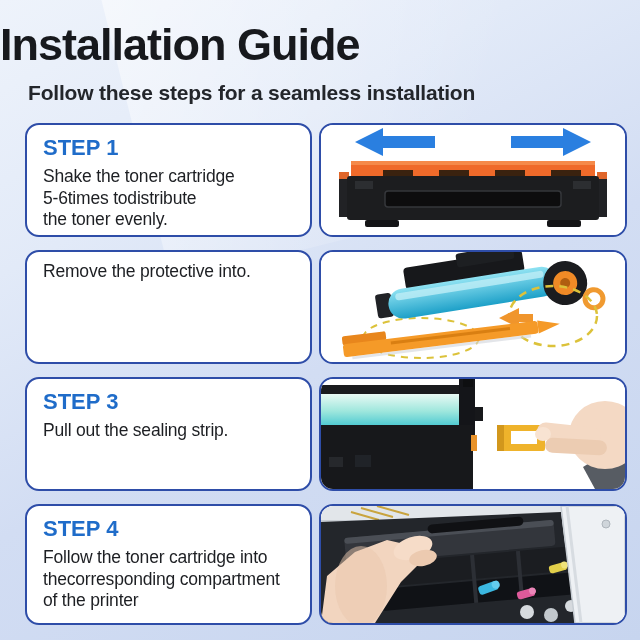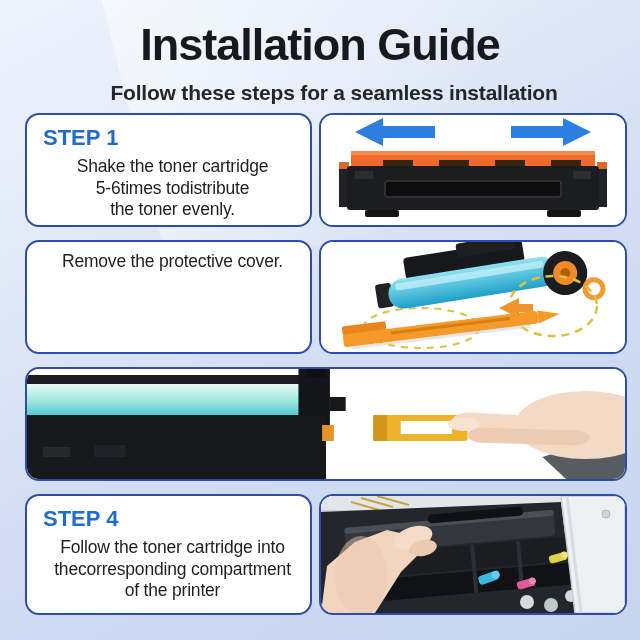--- a/index.html
+++ b/index.html
@@ -7,44 +7,44 @@
     width:640px;height:640px;overflow:hidden;
     font-family:"Liberation Sans",sans-serif;
     background:linear-gradient(152deg,#eef3fb 0%,#e2eaf8 28%,#d2ddf3 55%,#c7d5ef 100%);
     position:relative;
   }
   .sheen{
     position:absolute;top:-140px;left:120px;width:560px;height:360px;
     background:linear-gradient(120deg,rgba(255,255,255,.55),rgba(255,255,255,0) 65%);
     transform:rotate(-14deg);pointer-events:none;
   }
-  .header{position:relative;text-align:center;padding-top:20px;}
+  .header{position:relative;padding-top:20px;}
   .title{
     font-size:45px;font-weight:bold;color:#17191d;letter-spacing:-1px;line-height:1.1;
   }
   .subtitle{
     margin-top:11px;font-size:21px;font-weight:bold;color:#23262b;letter-spacing:-0.2px;margin-left:28px;
   }
   .rows{
-    position:absolute;left:25px;top:113px;width:602px;
+    position:absolute;left:25px;top:123px;width:602px;
     display:flex;flex-direction:column;gap:13px;
   }
   .row{display:flex;gap:7px;height:114px;}
   .row.last{height:121px;}
   .card{
     background:#ffffff;border:2px solid #2e4da8;border-radius:14px;
     box-sizing:border-box;
   }
   .text-card{width:287px;flex:none;padding:9px 8px 8px 16px;}
   .image-card{flex:1;overflow:hidden;position:relative;border-radius:14px;}
   .image-card svg{position:absolute;left:0;top:0;width:100%;height:100%;display:block;}
   .step-label{color:#1f6cc9;font-size:22px;font-weight:bold;margin:1px 0 5px;}
   .step-desc{
     font-size:17.5px;color:#1d1f23;line-height:1.24;letter-spacing:-0.2px;
-    white-space:pre-line;font-weight:500;text-align:center;
+    white-space:pre-line;font-weight:500;
   }
 </style>
 </head>
 <body>
 
 <div class="sheen"></div>
 
 <div class="header">
   <div class="title">Installation Guide</div>
   <div class="subtitle">Follow these steps for a seamless installation</div>
@@ -81,21 +81,21 @@
           <rect x="252" y="56" width="18" height="8" fill="#2c2e31"></rect>
           <rect x="44" y="95" width="34" height="7" rx="2" fill="#141416"></rect>
           <rect x="226" y="95" width="34" height="7" rx="2" fill="#141416"></rect>
         </g>
       </svg>
     </div>
   </div>
 
   <div class="row">
     <div class="card text-card">
-      <div class="step-desc">Remove the protective cover.</div>
+      <div class="step-desc">Remove the protective into.</div>
     </div>
     <div class="card image-card">
       <svg viewBox="0 0 304 110" preserveAspectRatio="none">
         <defs>
           <linearGradient id="g-cyan" x1="0" y1="0" x2="0" y2="1">
             <stop offset="0" stop-color="#8fe2f2"></stop>
               <stop offset="1" stop-color="#1da0c8"></stop>
           </linearGradient>
         </defs>
         <rect x="0" y="0" width="304" height="110" fill="#ffffff"></rect>
@@ -118,20 +118,24 @@
           <rect x="22" y="70" width="44" height="9" rx="2" fill="#e8861c"></rect>
           <rect x="22" y="78" width="196" height="13" rx="3" fill="#f59a28"></rect>
           <rect x="70" y="81" width="120" height="3" fill="#d97f12"></rect>
           <polygon points="218,78 240,84 218,91" fill="#f59a28"></polygon>
         </g>
       </svg>
     </div>
   </div>
 
   <div class="row">
+    <div class="card text-card">
+      <div class="step-label">STEP 3</div>
+      <div class="step-desc">Pull out the sealing strip.</div>
+    </div>
     <div class="card image-card">
       <svg viewBox="0 0 304 110" preserveAspectRatio="none">
         <defs>
           <linearGradient id="g-mint" x1="0" y1="0" x2="0" y2="1">
             <stop offset="0" stop-color="#e8f9f4"></stop>
               <stop offset="0.55" stop-color="#9fe7dd"></stop>
               <stop offset="1" stop-color="#52cbd2"></stop>
           </linearGradient>
         </defs>
         <rect x="0" y="0" width="304" height="110" fill="#ffffff"></rect>

